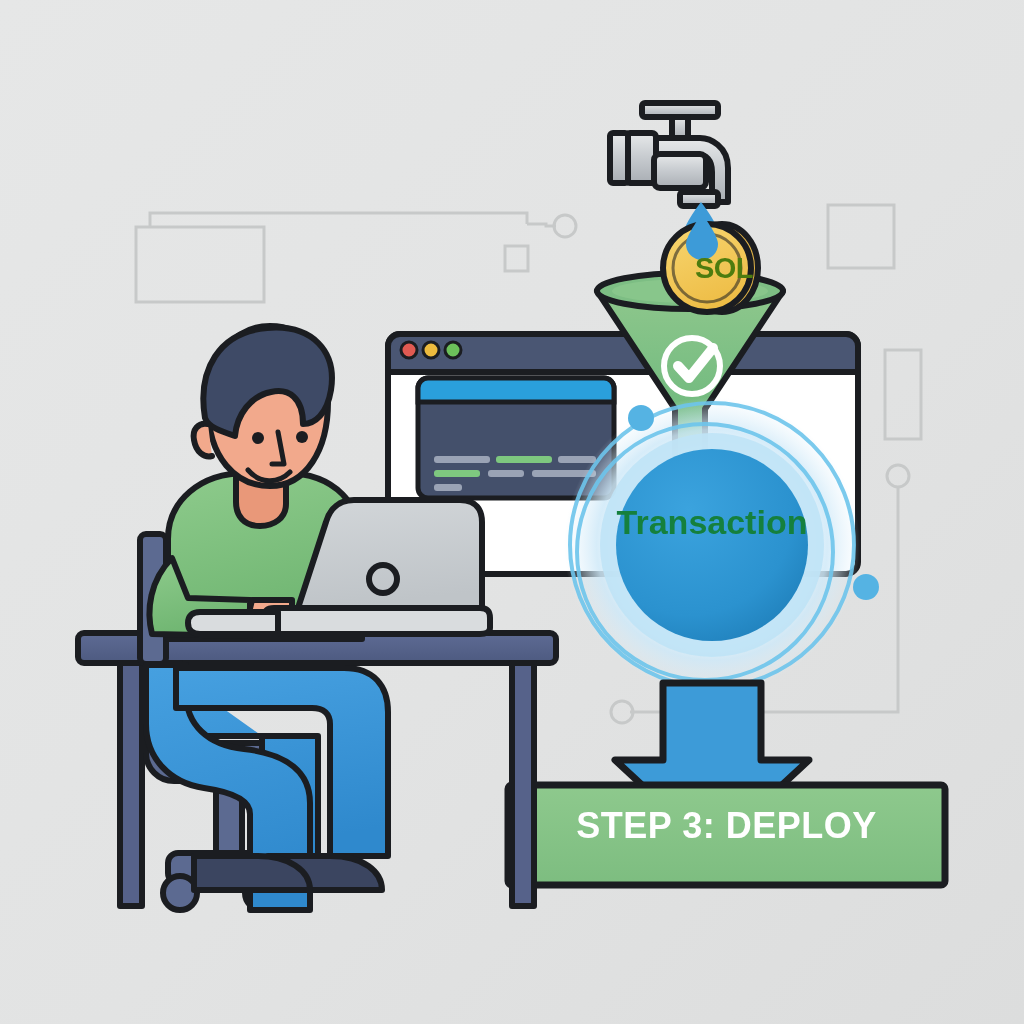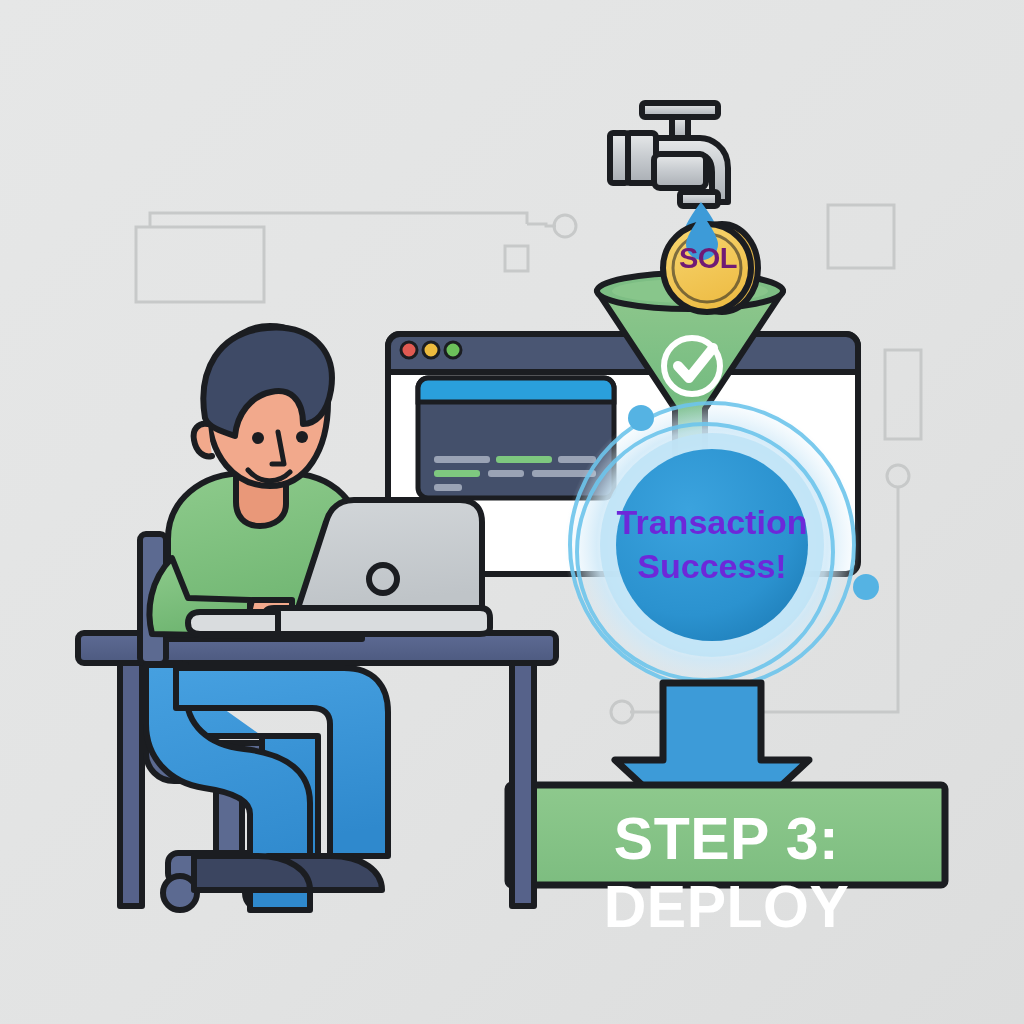--- a/index.html
+++ b/index.html
@@ -219,22 +219,21 @@
 
     <g stroke="#1b1d21" stroke-width="6" stroke-linejoin="round">
       <path d="M298 608 l28 -86 c4 -14 14 -22 28 -22 h106 c16 0 22 10 22 22 v86 z" fill="url(#lidGrad)"></path>
       <circle cx="383" cy="579" r="14" fill="none" stroke="#1b1d21" stroke-width="6"></circle>
       <path d="M274 608 h206 c8 0 10 4 10 10 v10 c0 4 -4 6 -10 6 h-206 c-6 0 -10 -2 -10 -6 v-10 c0 -6 2 -10 10 -10 z" fill="#d9dcde"></path>
       <path d="M200 612 h78 v22 h-78 c-8 0 -12 -4 -12 -11 c0 -7 4 -11 12 -11 z" fill="#d9dcde"></path>
     </g>
 
   </svg>
 
-  <div class="lbl" style="position:absolute;left:663px;top:242px;width:90px;text-align:center;font-size:29px;font-weight:bold;color:#701a75;letter-spacing:-0.5px;">SOL</div>
-
-  <div style="position:absolute;left:592px;top:500px;width:240px;text-align:center;color:#6d28d9;font-size:34px;font-weight:bold;line-height:44px;font-family:'Liberation Sans',sans-serif;">
+  <div class="lbl" style="position:absolute;left:663px;top:252px;width:90px;text-align:right;font-size:29px;font-weight:bold;color:#4d7c0f;letter-spacing:-0.5px;">SOL</div>
+
+  <div style="position:absolute;left:592px;top:500px;width:240px;text-align:center;color:#15803d;font-size:34px;font-weight:bold;line-height:44px;font-family:'Liberation Sans',sans-serif;">
     <div>Transaction</div>
-    <div>Success!</div>
   </div>
 
-  <div style="position:absolute;left:508px;top:805px;width:437px;text-align:center;color:#ffffff;font-size:59px;font-weight:bold;letter-spacing:0.5px;font-family:'Liberation Sans',sans-serif;">STEP 3: DEPLOY</div>
+  <div style="position:absolute;left:508px;top:805px;width:437px;text-align:center;color:#ffffff;font-size:36px;font-weight:bold;letter-spacing:0.5px;font-family:'Liberation Sans',sans-serif;">STEP 3: DEPLOY</div>
 
 </div>
 
 </body></html>

